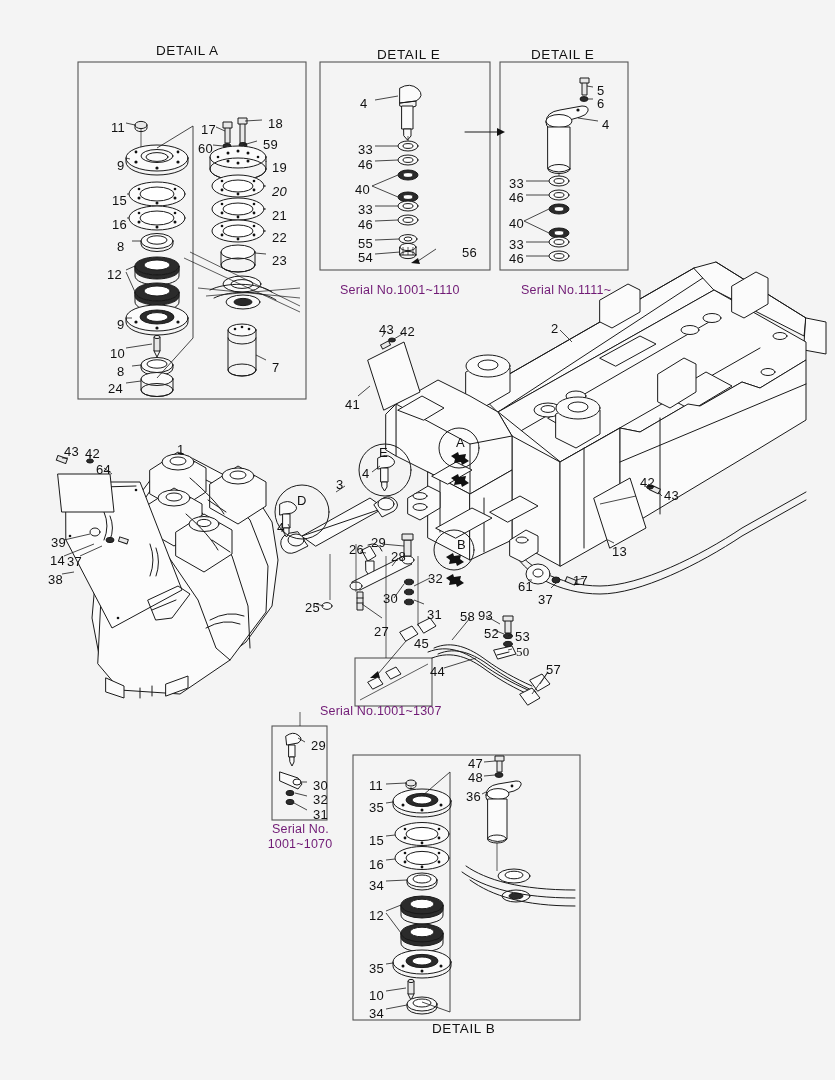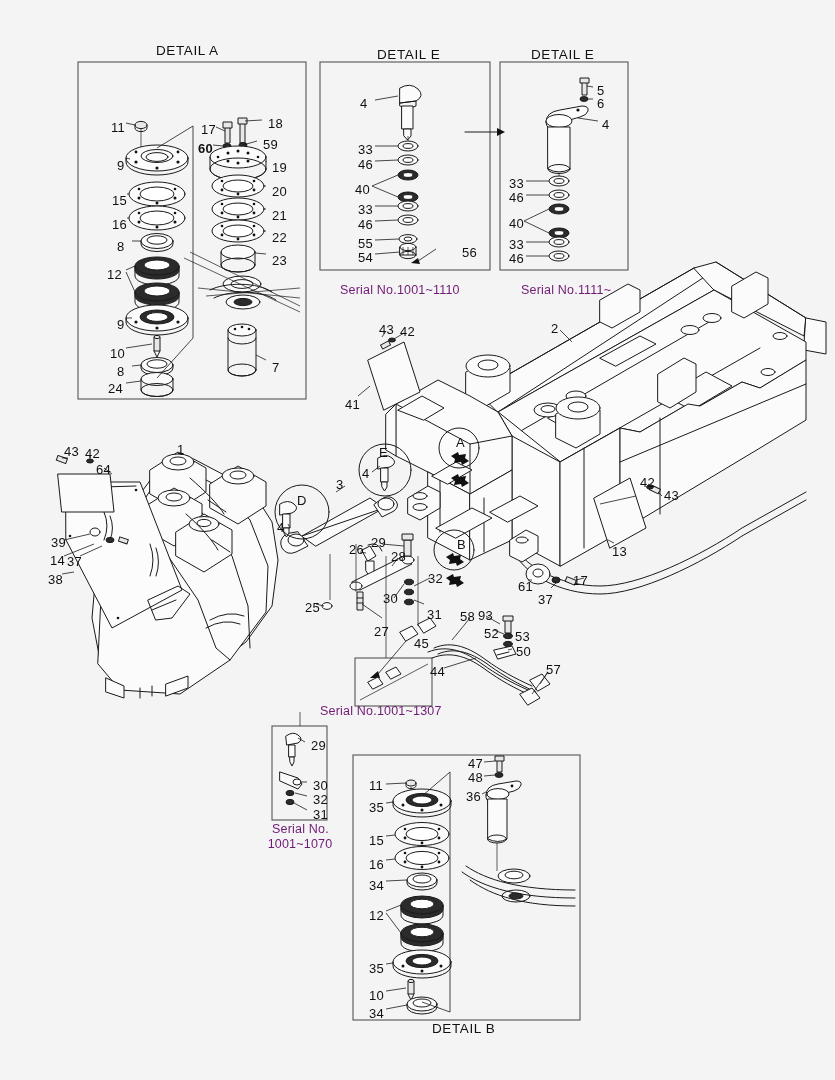--- a/index.html
+++ b/index.html
@@ -666,24 +666,24 @@
       <div class="lbl" style="left: 112px; top: 194px;">15</div>
       <div class="lbl" style="left: 112px; top: 218px;">16</div>
       <div class="lbl" style="left: 117px; top: 240px;">8</div>
       <div class="lbl" style="left: 107px; top: 268px;">12</div>
       <div class="lbl" style="left: 117px; top: 318px;">9</div>
       <div class="lbl" style="left: 110px; top: 347px;">10</div>
       <div class="lbl" style="left: 117px; top: 365px;">8</div>
       <div class="lbl" style="left: 108px; top: 382px;">24</div>
       <div class="lbl" style="left: 201px; top: 123px;">17</div>
       <div class="lbl" style="left: 268px; top: 117px;">18</div>
-      <div class="lbl" style="left: 198px; top: 142px; font-weight: bold;">60</div>
+      <div class="lbl" style="left: 198px; top: 142px;">60</div>
       <div class="lbl" style="left: 263px; top: 138px;">59</div>
       <div class="lbl" style="left: 272px; top: 161px;">19</div>
-      <div class="lbl" style="left: 272px; top: 185px;">20</div>
+      <div class="lbl" style="left: 272px; top: 185px; font-style: italic;">20</div>
       <div class="lbl" style="left: 272px; top: 209px;">21</div>
       <div class="lbl" style="left: 272px; top: 231px;">22</div>
       <div class="lbl" style="left: 272px; top: 254px;">23</div>
       <div class="lbl" style="left: 272px; top: 361px;">7</div>
       <div class="lbl" style="left: 360px; top: 97px;">4</div>
       <div class="lbl" style="left: 358px; top: 143px;">33</div>
       <div class="lbl" style="left: 358px; top: 158px;">46</div>
       <div class="lbl" style="left: 355px; top: 183px;">40</div>
       <div class="lbl" style="left: 358px; top: 203px;">33</div>
       <div class="lbl" style="left: 358px; top: 218px;">46</div>
@@ -726,21 +726,21 @@
       <div class="lbl" style="left: 371px; top: 536px;">29</div>
       <div class="lbl" style="left: 383px; top: 592px;">30</div>
       <div class="lbl" style="left: 427px; top: 608px;">31</div>
       <div class="lbl" style="left: 428px; top: 572px;">32</div>
       <div class="lbl" style="left: 414px; top: 637px;">45</div>
       <div class="lbl" style="left: 430px; top: 665px;">44</div>
       <div class="lbl" style="left: 460px; top: 610px;">58</div>
       <div class="lbl" style="left: 478px; top: 609px;">93</div>
       <div class="lbl" style="left: 484px; top: 627px;">52</div>
       <div class="lbl" style="left: 515px; top: 630px;">53</div>
-      <div class="lbl" style="left: 516px; top: 645px;">50</div>
+      <div class="lbl" style="left: 516px; top: 645px; font-family: Liberation Serif, serif;">50</div>
       <div class="lbl" style="left: 546px; top: 663px;">57</div>
       <div class="lbl" style="left: 311px; top: 739px;">29</div>
       <div class="lbl" style="left: 313px; top: 779px;">30</div>
       <div class="lbl" style="left: 313px; top: 793px;">32</div>
       <div class="lbl" style="left: 313px; top: 808px;">31</div>
       <div class="lbl" style="left: 369px; top: 779px;">11</div>
       <div class="lbl" style="left: 369px; top: 801px;">35</div>
       <div class="lbl" style="left: 369px; top: 834px;">15</div>
       <div class="lbl" style="left: 369px; top: 858px;">16</div>
       <div class="lbl" style="left: 369px; top: 879px;">34</div>

